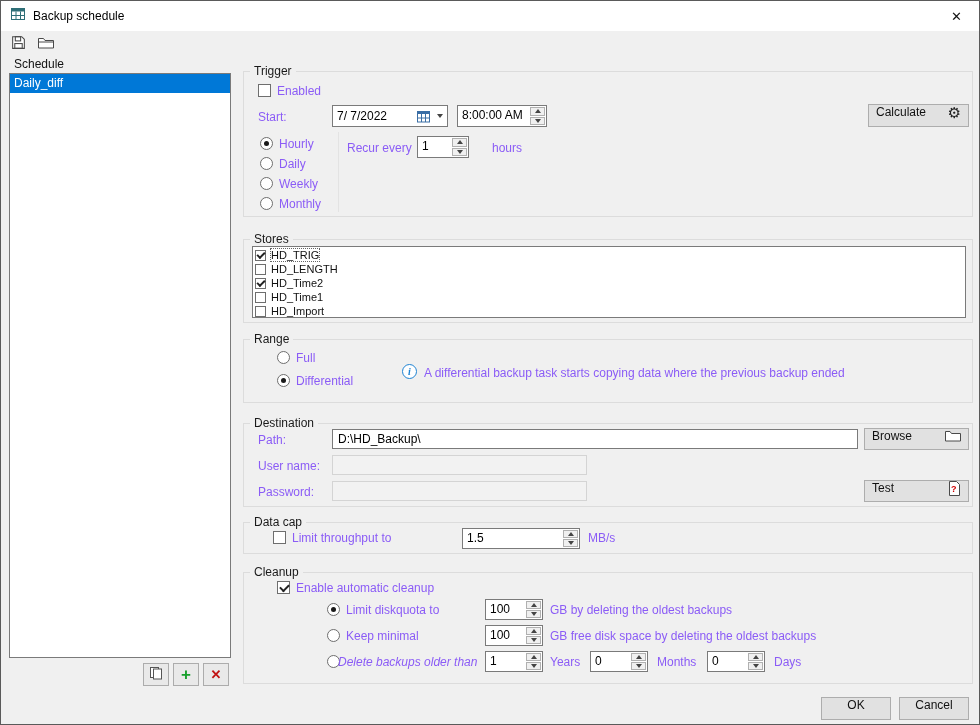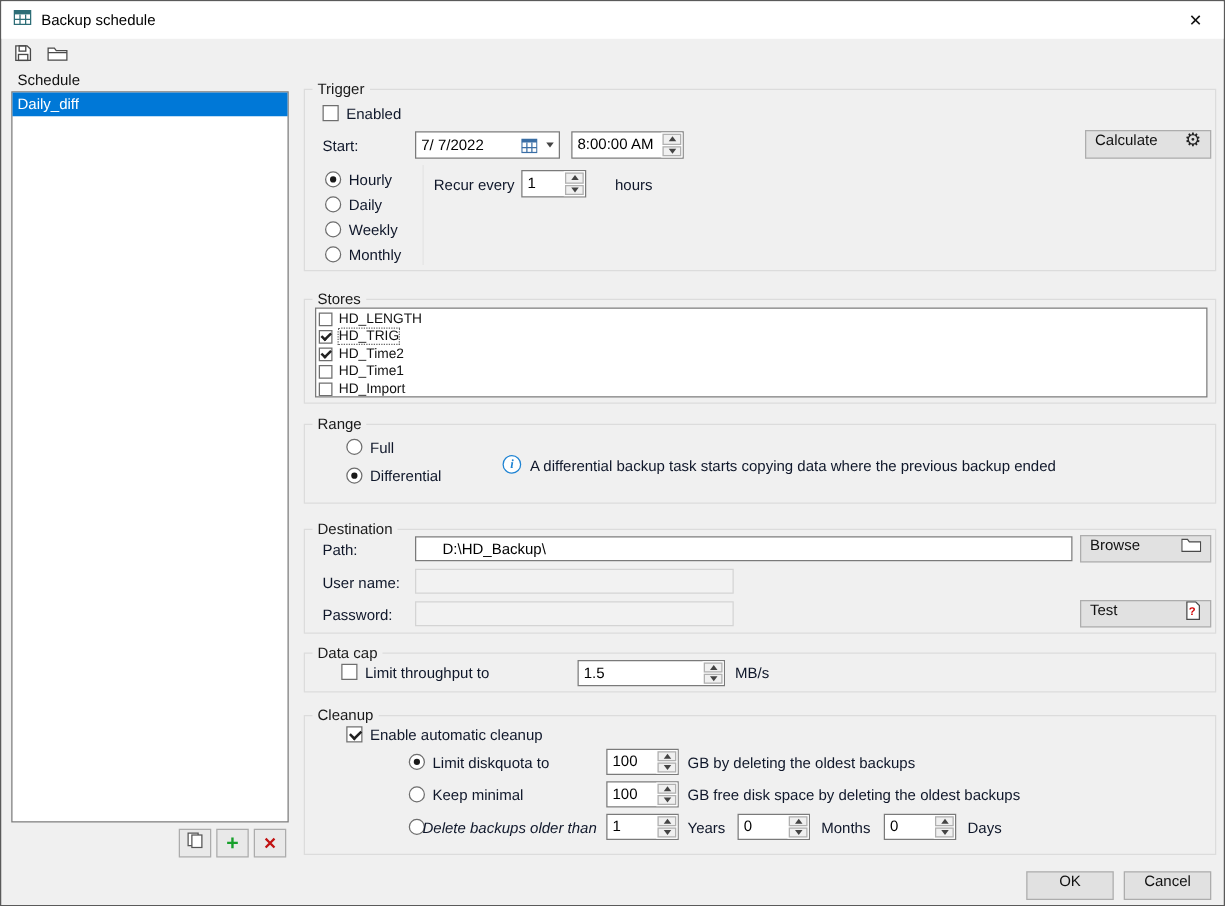--- a/index.html
+++ b/index.html
@@ -28,32 +28,32 @@
   .list-item.selected { background:#0078d7; color:#fff; }
   .mini-btn { position:absolute; width:26px; height:23px; background:#e9e9e9;
               border:1px solid #acacac; display:flex; align-items:center; justify-content:center; }
   .mini-btn.add { color:#18a02c; font-weight:bold; font-size:17px; }
   .mini-btn.del { color:#c11212; font-weight:bold; font-size:13px; }
 
   
   .group { position:absolute; border:1px solid #dcdcdc; }
   .glabel { position:absolute; top:-8px; left:6px; background:#f0f0f0; padding:0 4px;
             font-size:12px; color:#1a1a1a; white-space:nowrap;text-align:center; }
-  .lbl { position:absolute; font-size:12px; color:#0f172a; white-space:nowrap; }
+  .lbl { position:absolute; font-size:12px; color:#8b5cf6; white-space:nowrap; }
 
   
   .cb { position:absolute; width:13px; height:13px; background:#fff; border:1px solid #6e6e6e; }
   .cb.checked::after { content:""; position:absolute; left:2px; top:2px; width:7px; height:4px;
             border-left:2px solid #222; border-bottom:2px solid #222; transform:rotate(-45deg); }
   .radio { position:absolute; width:13px; height:13px; border-radius:50%; background:#fff;
            border:1px solid #6e6e6e; }
   .radio.selected::after { content:""; position:absolute; left:3px; top:3px; width:5px; height:5px;
            border-radius:50%; background:#1a1a1a; }
   .textbox { position:absolute; background:#fff; border:1px solid #7a7a7a; font-size:12px;
-             padding:2px 21px; white-space:nowrap; overflow:hidden; }
+             padding:2px 5px; white-space:nowrap; overflow:hidden; }
   .textbox.disabled { background:#f2f2f2; border-color:#d4d4d4; }
   .btn { position:absolute; background:#e1e1e1; border:1px solid #adadad; font-size:12px;
          color:#111; display:flex; justify-content:center; }
   .btn.iconbtn { justify-content:space-between; padding:0 7px; }
   .gear { font-size:15px; color:#222; line-height:1; }
 
   .spin { position:absolute; display:flex; background:#fff; border:1px solid #7a7a7a; }
   .spin-val { flex:1; font-size:12px; padding:2px 4px; white-space:nowrap; overflow:hidden; }
   .spin-btns { width:17px; display:flex; flex-direction:column; gap:1px; padding:1px; background:#fff; }
   .spin-up, .spin-down { flex:1; background:#f0f0f0; border:1px solid #b0b0b0;
@@ -195,26 +195,26 @@
         <div class="spin-down"></div>
       </div>
     </div>
     <span class="lbl" style="left:248px; top:69px;">hours</span>
   </div>
 
   <div class="group" style="left:242px; top:238px; width:730px; height:84px;">
     <span class="glabel">Stores</span>
     <div class="stores-list">
       <div class="store-row">
+        <span class="scb checked"></span>
+        <span class="store-name focus">HD_TRIG</span>
+      </div>
+      <div class="store-row">
         <span class="scb"></span>
         <span class="store-name">HD_LENGTH</span>
-      </div>
-      <div class="store-row">
-        <span class="scb checked"></span>
-        <span class="store-name focus">HD_TRIG</span>
       </div>
       <div class="store-row">
         <span class="scb checked"></span>
         <span class="store-name">HD_Time2</span>
       </div>
       <div class="store-row">
         <span class="scb"></span>
         <span class="store-name">HD_Time1</span>
       </div>
       <div class="store-row">

